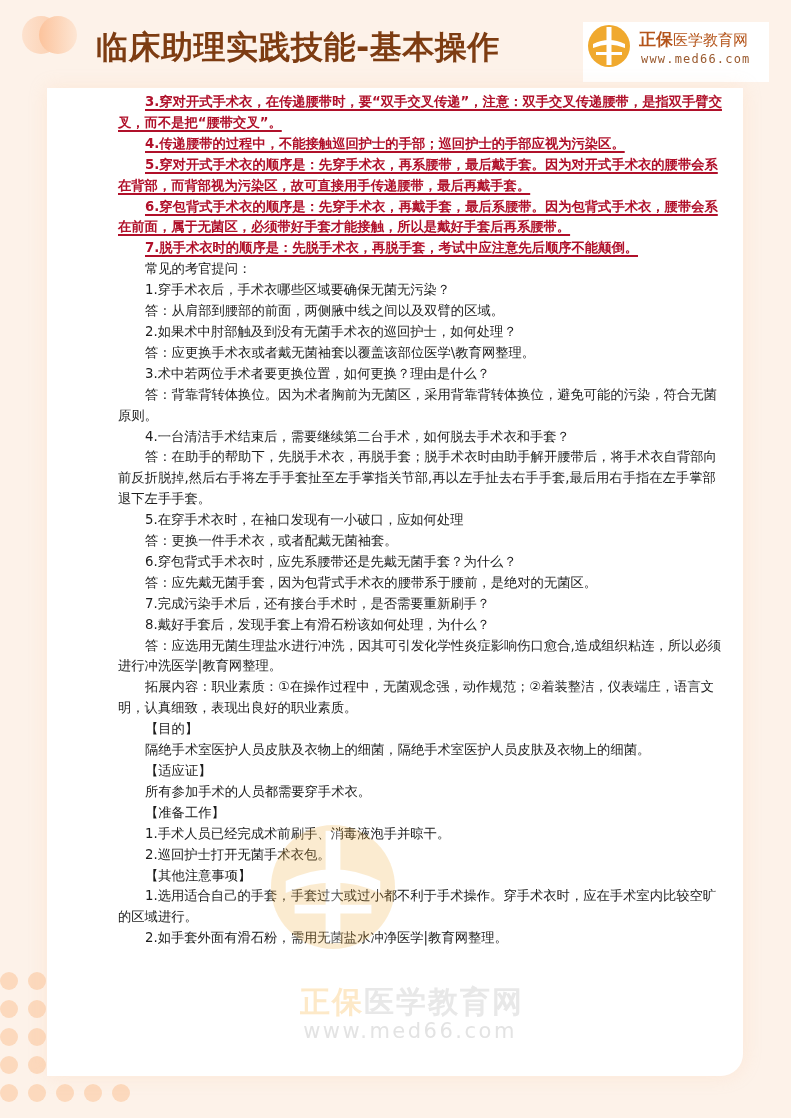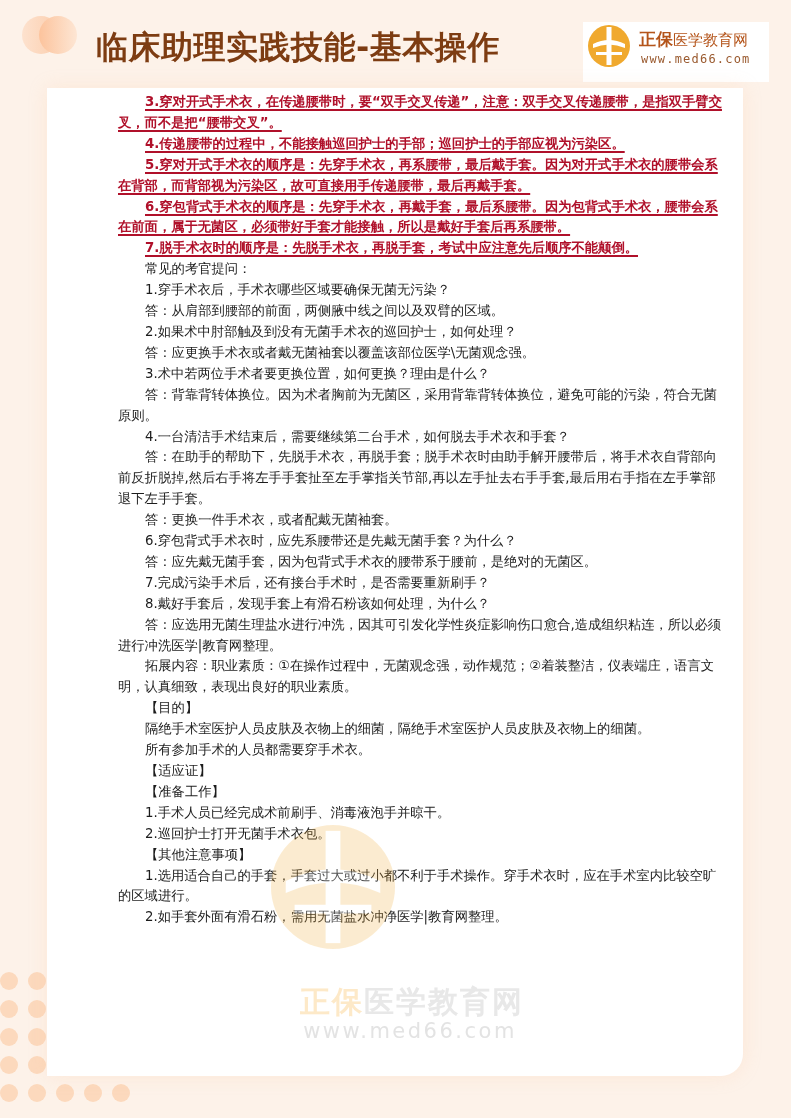--- a/index.html
+++ b/index.html
@@ -86,38 +86,39 @@
     <p class="p hl">4.传递腰带的过程中，不能接触巡回护士的手部；巡回护士的手部应视为污染区。</p>
     <p class="p hl">5.穿对开式手术衣的顺序是：先穿手术衣，再系腰带，最后戴手套。因为对开式手术衣的腰带会系在背部，而背部视为污染区，故可直接用手传递腰带，最后再戴手套。</p>
     <p class="p hl">6.穿包背式手术衣的顺序是：先穿手术衣，再戴手套，最后系腰带。因为包背式手术衣，腰带会系在前面，属于无菌区，必须带好手套才能接触，所以是戴好手套后再系腰带。</p>
     <p class="p hl">7.脱手术衣时的顺序是：先脱手术衣，再脱手套，考试中应注意先后顺序不能颠倒。</p>
 
     <p class="p">常见的考官提问：</p>
 
     <p class="p">1.穿手术衣后，手术衣哪些区域要确保无菌无污染？</p>
     <p class="p">答：从肩部到腰部的前面，两侧腋中线之间以及双臂的区域。</p>
     <p class="p">2.如果术中肘部触及到没有无菌手术衣的巡回护士，如何处理？</p>
-    <p class="p">答：应更换手术衣或者戴无菌袖套以覆盖该部位医学\无菌观念强。</p>
+    <p class="p">答：应更换手术衣或者戴无菌袖套以覆盖该部位医学\教育网整理。</p>
     <p class="p">3.术中若两位手术者要更换位置，如何更换？理由是什么？</p>
     <p class="p">答：背靠背转体换位。因为术者胸前为无菌区，采用背靠背转体换位，避免可能的污染，符合无菌原则。</p>
     <p class="p">4.一台清洁手术结束后，需要继续第二台手术，如何脱去手术衣和手套？</p>
     <p class="p">答：在助手的帮助下，先脱手术衣，再脱手套；脱手术衣时由助手解开腰带后，将手术衣自背部向前反折脱掉,然后右手将左手手套扯至左手掌指关节部,再以左手扯去右手手套,最后用右手指在左手掌部退下左手手套。</p>
+    <p class="p">5.在穿手术衣时，在袖口发现有一小破口，应如何处理</p>
     <p class="p">答：更换一件手术衣，或者配戴无菌袖套。</p>
     <p class="p">6.穿包背式手术衣时，应先系腰带还是先戴无菌手套？为什么？</p>
     <p class="p">答：应先戴无菌手套，因为包背式手术衣的腰带系于腰前，是绝对的无菌区。</p>
     <p class="p">7.完成污染手术后，还有接台手术时，是否需要重新刷手？</p>
     <p class="p">8.戴好手套后，发现手套上有滑石粉该如何处理，为什么？</p>
     <p class="p">答：应选用无菌生理盐水进行冲洗，因其可引发化学性炎症影响伤口愈合,造成组织粘连，所以必须进行冲洗医学|教育网整理。</p>
 
     <p class="p">拓展内容：职业素质：①在操作过程中，无菌观念强，动作规范；②着装整洁，仪表端庄，语言文明，认真细致，表现出良好的职业素质。</p>
 
     <p class="p">【目的】</p>
     <p class="p">隔绝手术室医护人员皮肤及衣物上的细菌，隔绝手术室医护人员皮肤及衣物上的细菌。</p>
+    <p class="p">【适应证】</p>
     <p class="p">所有参加手术的人员都需要穿手术衣。</p>
-    <p class="p">【适应证】</p>
     <p class="p">【准备工作】</p>
     <p class="p">1.手术人员已经完成术前刷手、消毒液泡手并晾干。</p>
     <p class="p">2.巡回护士打开无菌手术衣包。</p>
     <p class="p">【其他注意事项】</p>
     <p class="p">1.选用适合自己的手套，手套过大或过小都不利于手术操作。穿手术衣时，应在手术室内比较空旷的区域进行。</p>
     <p class="p">2.如手套外面有滑石粉，需用无菌盐水冲净医学|教育网整理。</p>
   </div>
 </div>
 
 <svg class="wm wm-emblem" viewBox="0 0 44 44">

